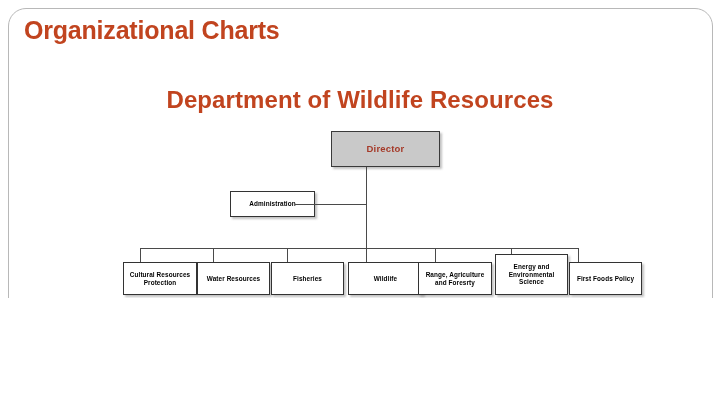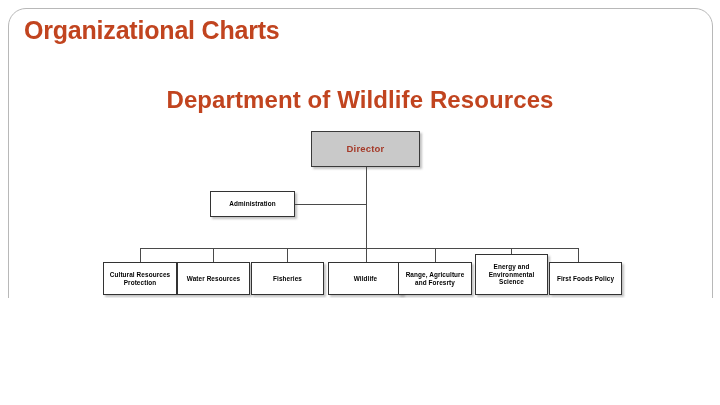--- a/index.html
+++ b/index.html
@@ -61,20 +61,21 @@
     border: 1.6px solid #333333;
     background: #ffffff;
     display: flex;
     align-items: center;
     justify-content: center;
     text-align: center;
     line-height: 1.18;
     color: #000000;
     font-weight: bold;
     box-shadow: 2px 2px 2px rgba(120,120,120,0.45);
+    margin-left: 20px;
   }
   .node.leaf {
     font-size: 6.4px;
     letter-spacing: 0.1px;
     padding: 0 3px;
   }
   .node.admin {
     font-size: 6.4px;
     letter-spacing: 0.1px;
   }

